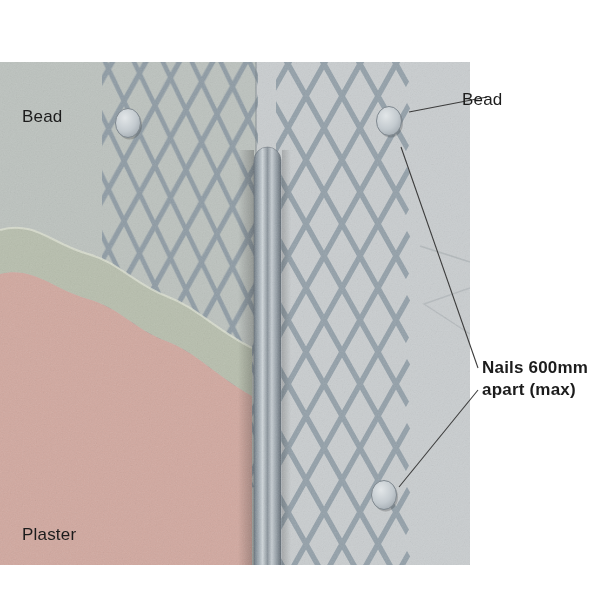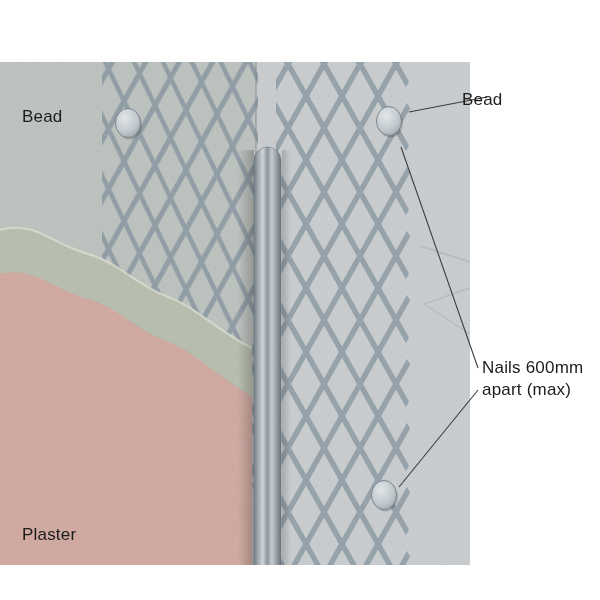--- a/index.html
+++ b/index.html
@@ -114,15 +114,15 @@
     </g>
 
     <line x1="487" y1="97" x2="409" y2="112" stroke="#3c3c3c" stroke-width="1.1"></line>
     <line x1="478" y1="368" x2="401" y2="147" stroke="#3c3c3c" stroke-width="1.1"></line>
     <line x1="478" y1="390" x2="399" y2="487" stroke="#3c3c3c" stroke-width="1.1"></line>
   </svg>
 
   <div class="lbl" style="left:22px; top:106px;">Bead</div>
   <div class="lbl" style="left:22px; top:524px;">Plaster</div>
   <div class="lbl" style="left:462px; top:89px;">Bead</div>
-  <div class="lbl nails" style="left:482px; top:357px;">Nails 600mm apart (max)</div>
+  <div class="lbl nails" style="left:482px; top:357px;font-weight:bold;">Nails 600mm apart (max)</div>
 
 </div>
 
 </body></html>

